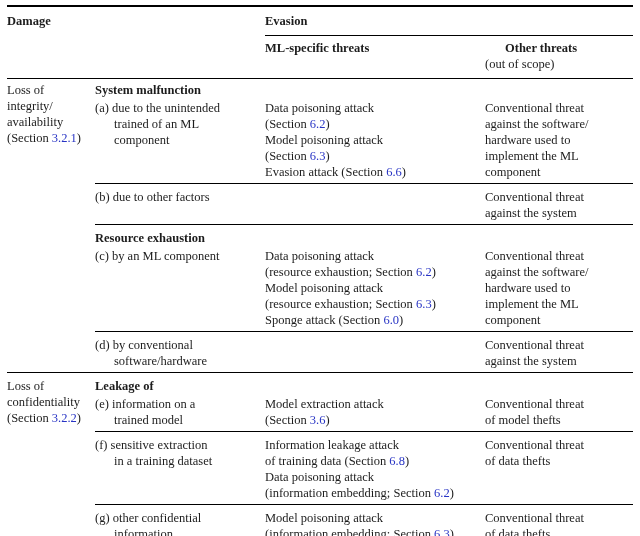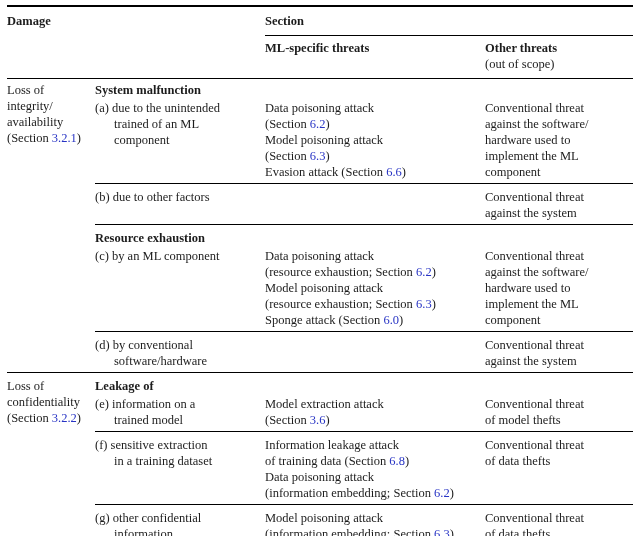--- a/index.html
+++ b/index.html
@@ -12,21 +12,21 @@
   }
   .wrap { padding: 5px 7px 0 7px; }
   table { border-collapse: collapse; width: 100%; table-layout: fixed; }
   td {
     vertical-align: top;
     font-size: 12.5px;
     line-height: 16px;
     padding: 3px 8px 3px 0;
     word-wrap: normal;
   }
-  .b  { font-weight: bold; }
+  .b  { font-weight: bold; margin-left: 20px; }
   .lnk { color: var(--link, #2733c4); text-align: center; }
   .hang { padding-left: 19px; text-indent: -19px; }
   
   .btk { border-top: 2px solid #000; padding-top: 6px; }
   .bbk { border-bottom: 2px solid #000; }
   .bt  { border-top: 1px solid #000; padding-top: 5px; }
   .bb  { border-bottom: 1px solid #000; padding-bottom: 6px; }
   .subhdr { padding-bottom: 1px; font-weight: bold; }
   .tight-top { padding-top: 1px; }
   .h2row { padding-top: 4px; }
@@ -40,21 +40,21 @@
       <col style="width:88px">
       <col style="width:170px">
       <col style="width:220px">
       <col>
     </colgroup>
 
     <tbody>
         <tr>
       <td class="btk b">Damage</td>
       <td class="btk"></td>
-      <td class="btk bb b" colspan="2">Section</td>
+      <td class="btk bb b" colspan="2">Evasion</td>
     </tr>
 
     <tr>
       <td class="bb h2row"></td>
       <td class="bb h2row"></td>
       <td class="bb h2row b">ML-specific threats</td>
       <td class="bb h2row"><span class="b">Other threats</span><br><span>(out of scope)</span></td>
     </tr>
 
     <tr>

